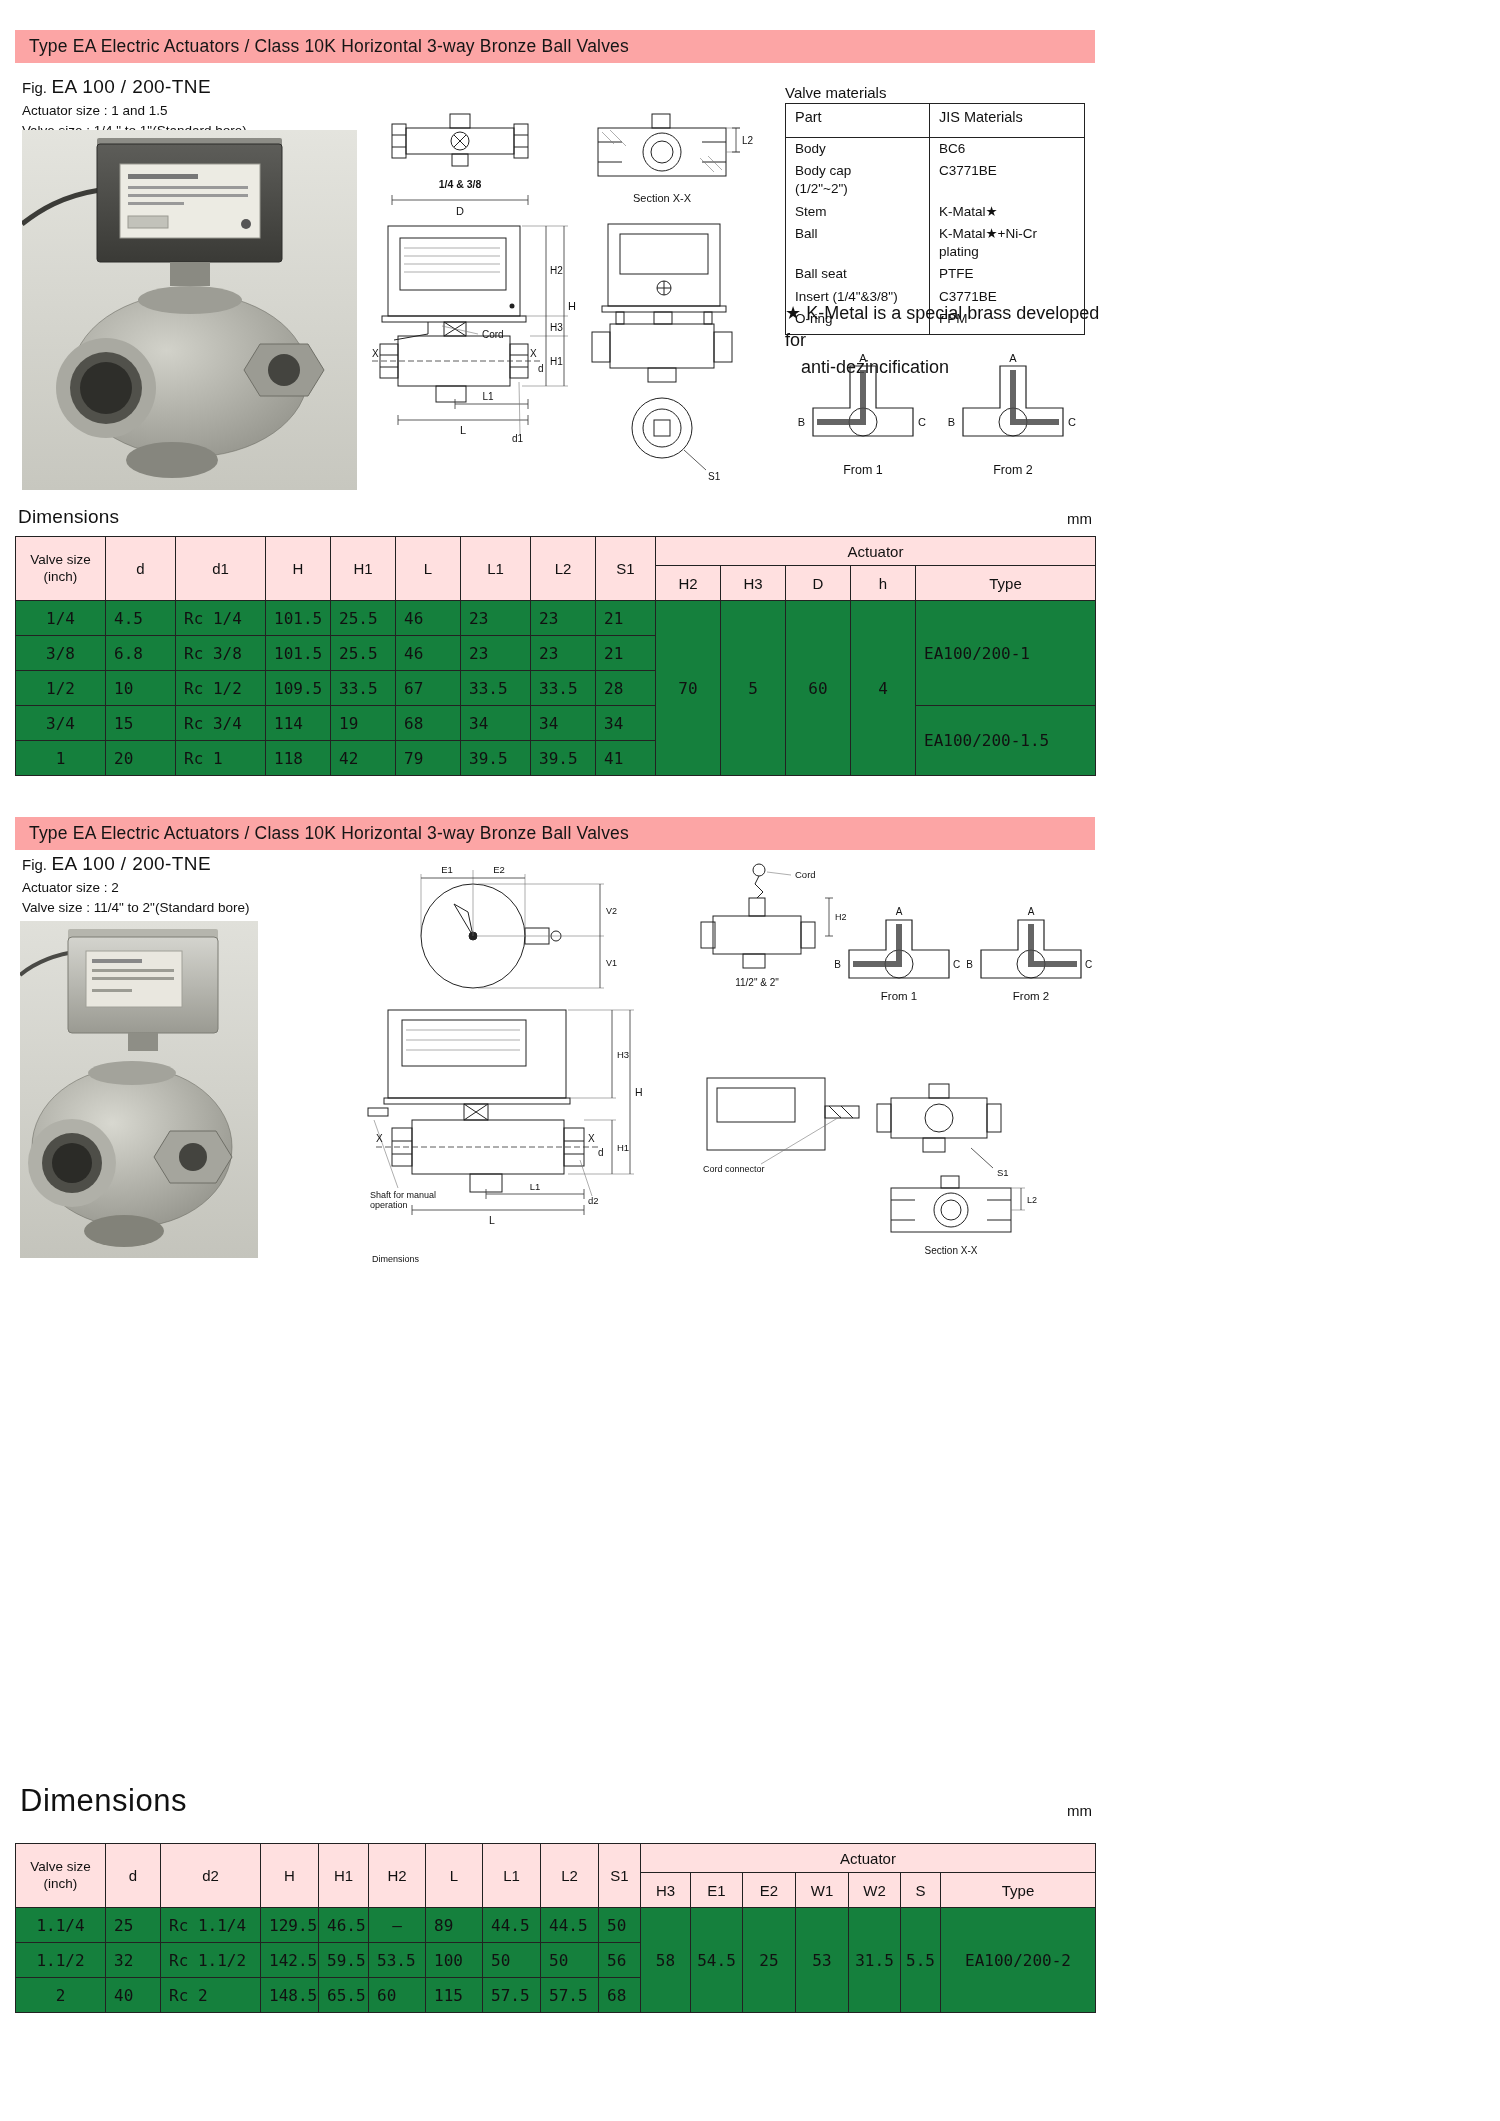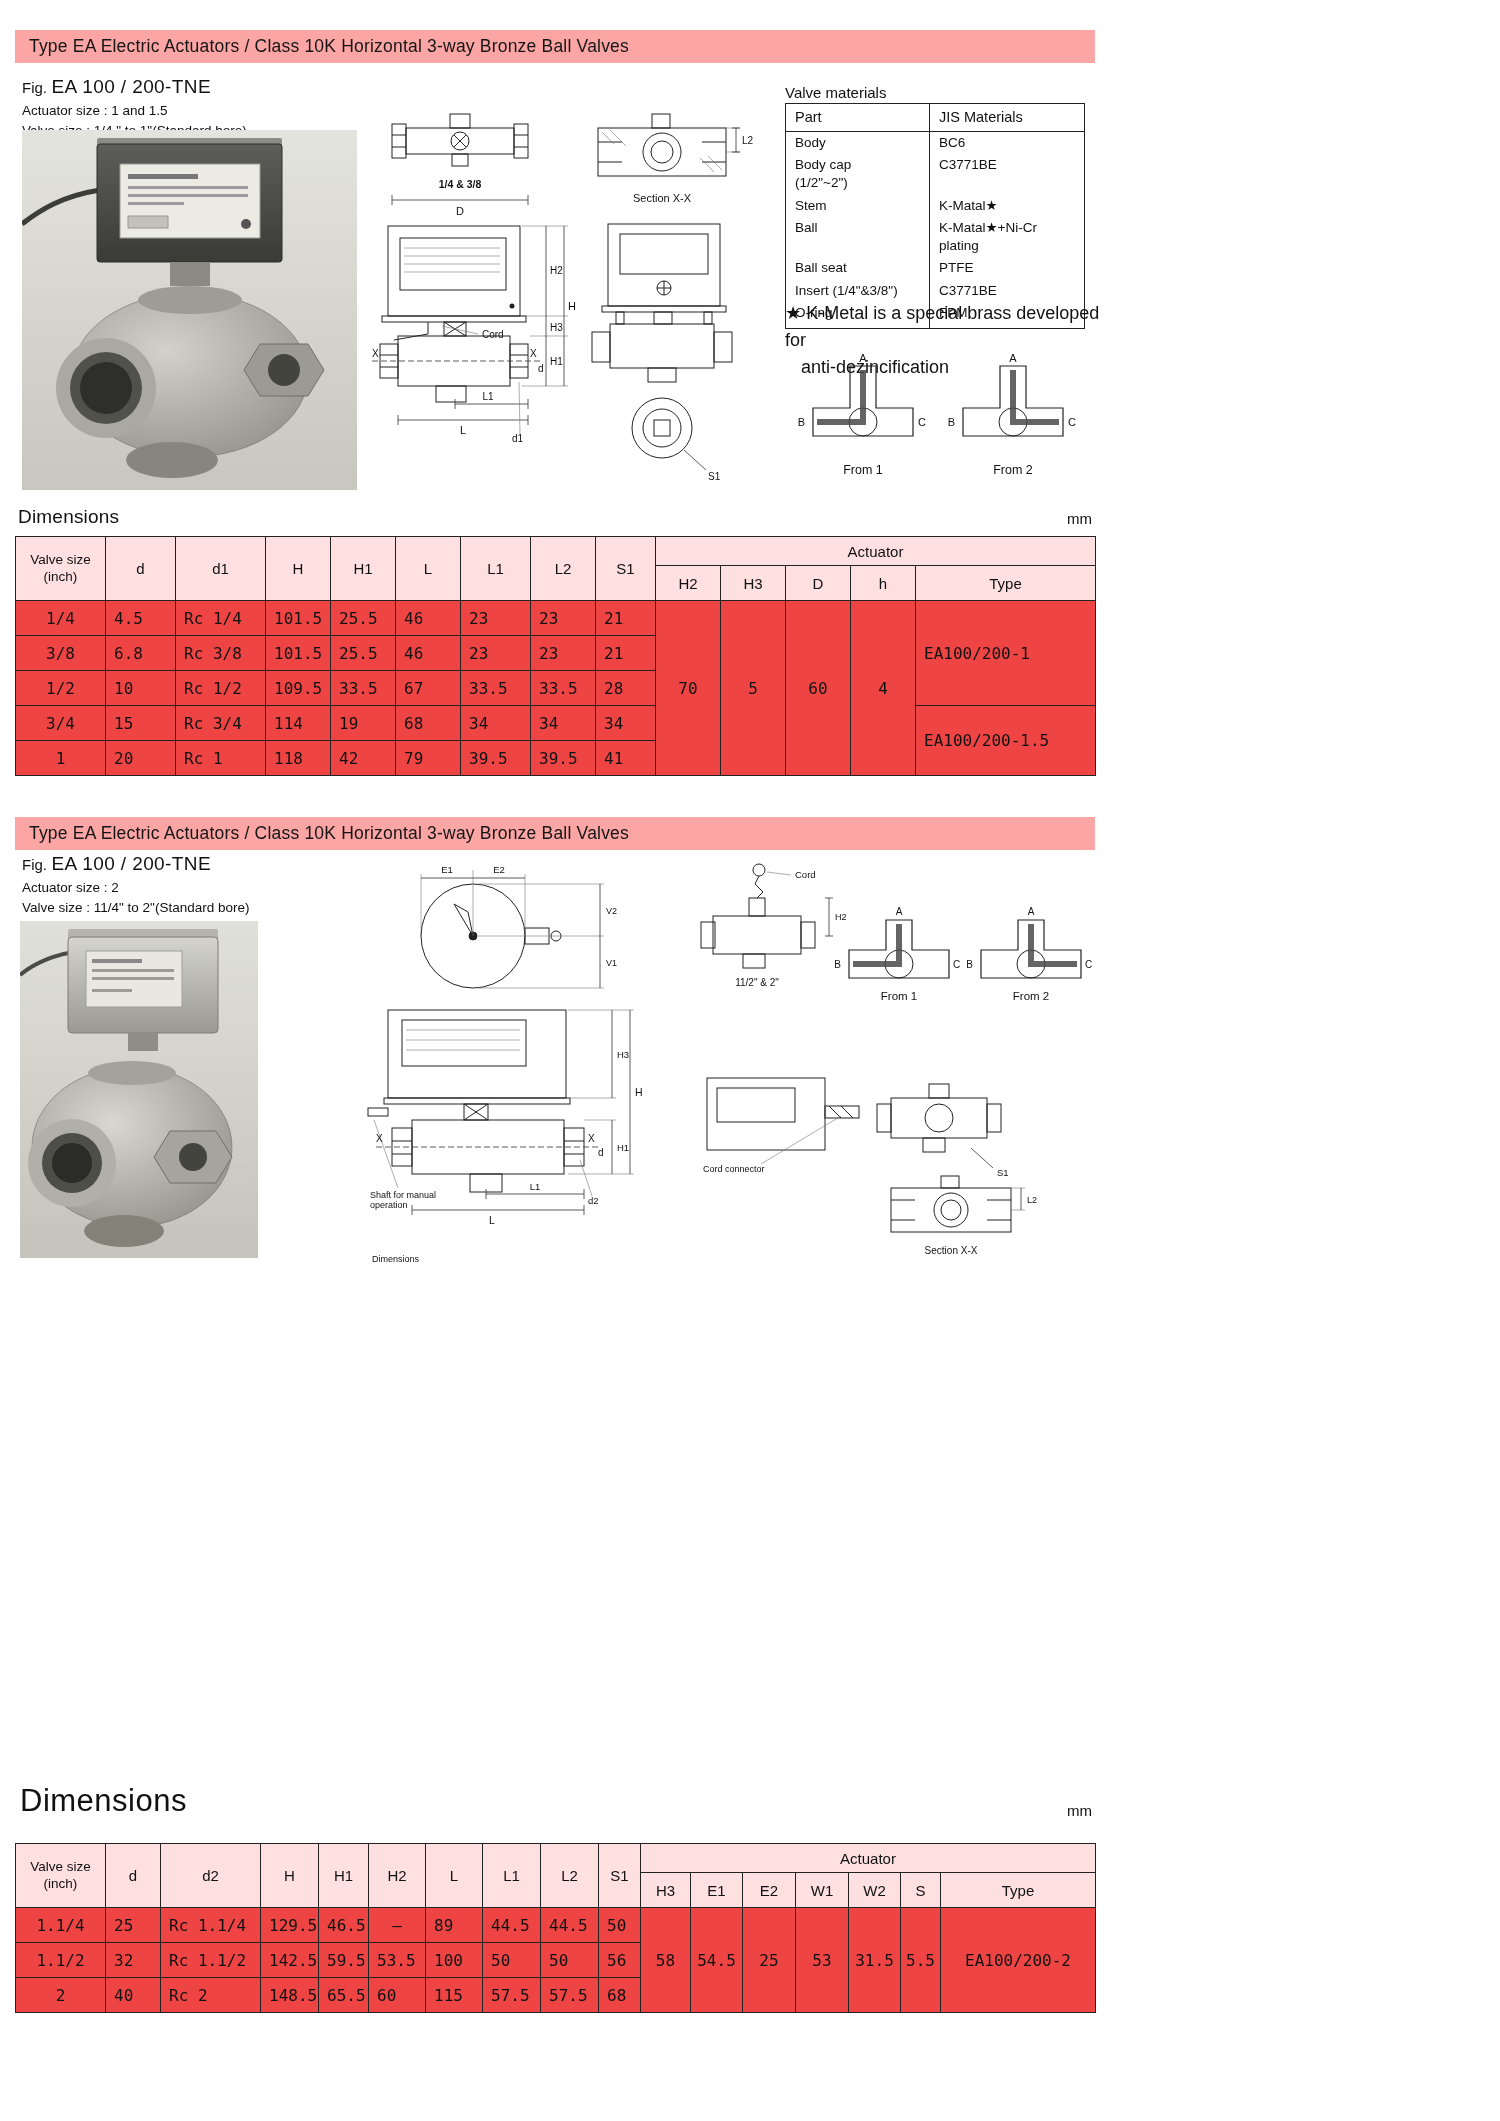--- a/index.html
+++ b/index.html
@@ -6,29 +6,29 @@
   body{font-family:"Liberation Sans",sans-serif;color:#111;}
   .page{position:relative;width:1500px;height:2121px;background:#fff;overflow:hidden;}
   .abs{position:absolute;}
   .titlebar{left:15px;width:1080px;height:33px;background:#fca5a5;display:flex;align-items:center;padding:0 14px;box-sizing:border-box;font-size:17.5px;font-weight:500;color:#151515;letter-spacing:.2px;}
   .figblock{line-height:1.2;}
   .figline .pre{font-size:15px;}
   .figline .model{font-size:19px;letter-spacing:.4px;}
   .subline{font-size:13.5px;margin-top:4px;}
   .vm-title{font-size:15px;}
   table.vm{width:300px;border-collapse:collapse;border:1.5px solid #222;background:#fff;}
-  table.vm th{font-weight:normal;font-size:14.5px;text-align:left;padding:5px 9px 6px;border-bottom:1.2px solid #222;}
+  table.vm th{font-weight:normal;font-size:14.5px;text-align:left;padding:5px 9px 12px;border-bottom:1.2px solid #222;}
   table.vm td{font-size:13.5px;padding:2px 9px;line-height:1.35;vertical-align:top;}
   table.vm .c2{border-left:1.2px solid #222;}
   .vm-note{font-size:18px;line-height:1.5;}
   .vm-note .in{padding-left:16px;}
   .dimhead{font-size:19px;letter-spacing:.2px;}
   .dimhead2{font-size:31px;letter-spacing:.5px;}
   .mm{font-size:15px;text-align:right;}
-  table.dims{border-collapse:collapse;table-layout:fixed;width:1080px;background:#ef4444;}
+  table.dims{border-collapse:collapse;table-layout:fixed;width:1080px;background:#15803d;}
   table.dims th{background:#ffe0e0;border:1.2px solid #222;font-weight:normal;font-size:15px;text-align:center;padding:2px 4px;}
   table.dims th.vsh{font-size:13.5px;line-height:1.25;}
   table.dims tr.h1 th{height:24px;}
   table.dims tr.h2 th{height:30px;}
   table.dims td{border:1.2px solid #222;font-family:"DejaVu Sans Mono",monospace;font-size:16px;padding:2px 8px;height:30px;text-align:left;}
   table.dims td.c{text-align:center;padding:2px 2px;}
   svg{display:block;}
   .dwg{overflow:visible;}
   .dwg .sk{stroke:#222;stroke-width:1;fill:none;}
   .dwg .sk2{stroke:#222;stroke-width:1.2;fill:none;}

